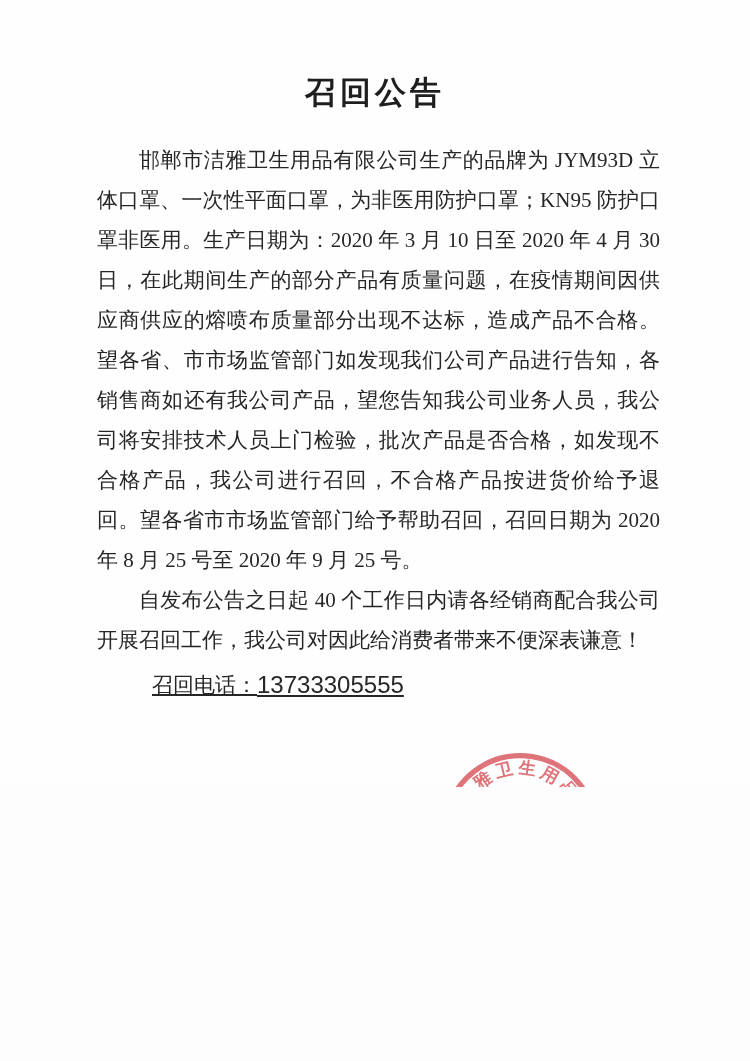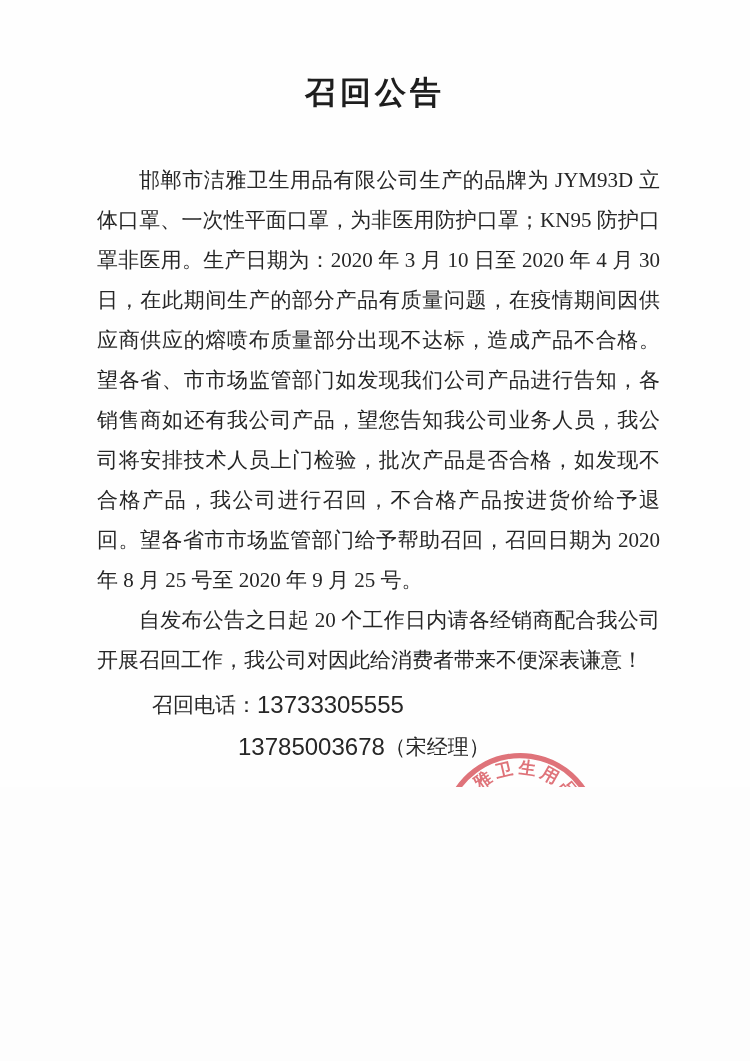--- a/index.html
+++ b/index.html
@@ -25,36 +25,36 @@
     line-height:50px;
     color:#1e1e1e;
   }
   .content{
     position:absolute;
     left:97px; right:90px; top:140px;
     font-size:21px;
     line-height:40px;
     text-align:justify;
     color:#262626;
-    margin-top:20px;
   }
   .content p{
     margin:0;
     text-indent:2em;
   }
   .num{
     font-family:"Liberation Sans","DejaVu Sans",sans-serif;
     font-size:24px;
   }
   .contact{
     margin-top:4px;
   }
   .contact-row{
     line-height:42px;
     display:flex;
+    text-decoration:underline;
   }
   .contact-row .lead{
     padding-left:55px;
     white-space:nowrap;
   }
   .contact-row.cont{
     padding-left:141px;
   }
   .closing{
     margin-top:2px;
@@ -106,30 +106,26 @@
 </style>
 </head>
 <body>
 
 <div class="page">
 
   <h1 class="doc-title">召回公告</h1>
 
   <div class="content">
     <p>邯郸市洁雅卫生用品有限公司生产的品牌为 JYM93D 立体口罩、一次性平面口罩，为非医用防护口罩；KN95 防护口罩非医用。生产日期为：2020 年 3 月 10 日至 2020 年 4 月 30 日，在此期间生产的部分产品有质量问题，在疫情期间因供应商供应的熔喷布质量部分出现不达标，造成产品不合格。望各省、市市场监管部门如发现我们公司产品进行告知，各销售商如还有我公司产品，望您告知我公司业务人员，我公司将安排技术人员上门检验，批次产品是否合格，如发现不合格产品，我公司进行召回，不合格产品按进货价给予退回。望各省市市场监管部门给予帮助召回，召回日期为 2020 年 8 月 25 号至 2020 年 9 月 25 号。</p>
-    <p>自发布公告之日起 20 个工作日内请各经销商配合我公司开展召回工作，我公司对因此给消费者带来不便深表谦意！</p>
+    <p>自发布公告之日起 40 个工作日内请各经销商配合我公司开展召回工作，我公司对因此给消费者带来不便深表谦意！</p>
 
     <div class="contact">
       <div class="contact-row">
         <span class="lead">召回电话：</span>
         <span class="num">13733305555</span>
-      </div>
-      <div class="contact-row cont">
-        <span class="num">13785003678</span>
-        <span>（宋经理）</span>
       </div>
       <div class="contact-row cont">
       </div>
     </div>
 
   </div>
 
   <div class="signature">
     <div class="sig-company">邯郸市洁雅卫生用品有限公司</div>
     <div class="sig-date">二O二O年八月二十五日</div>

